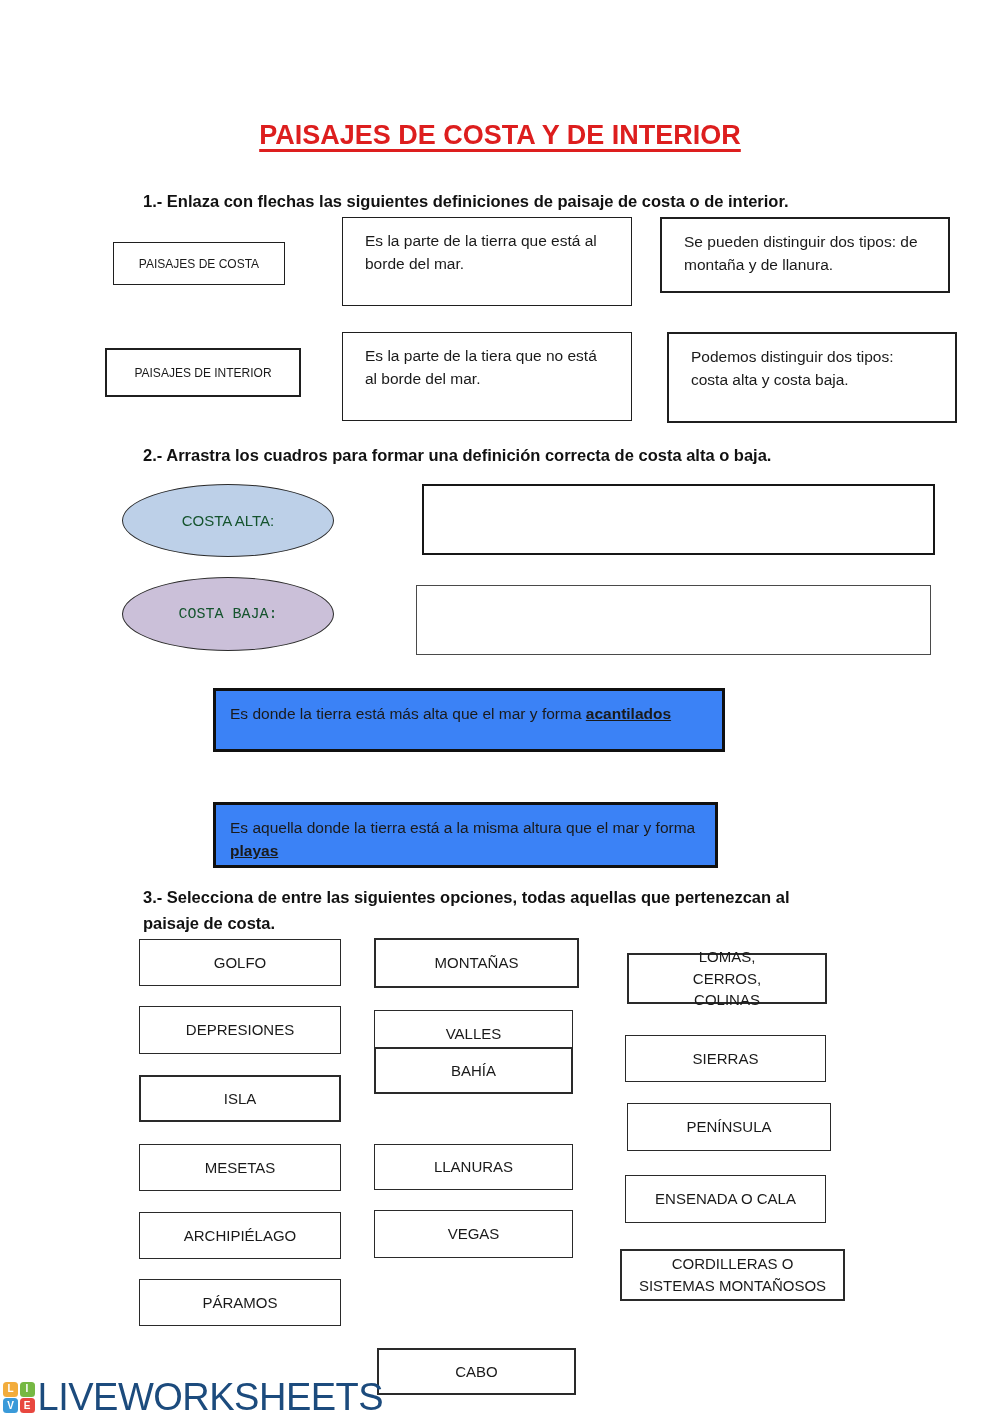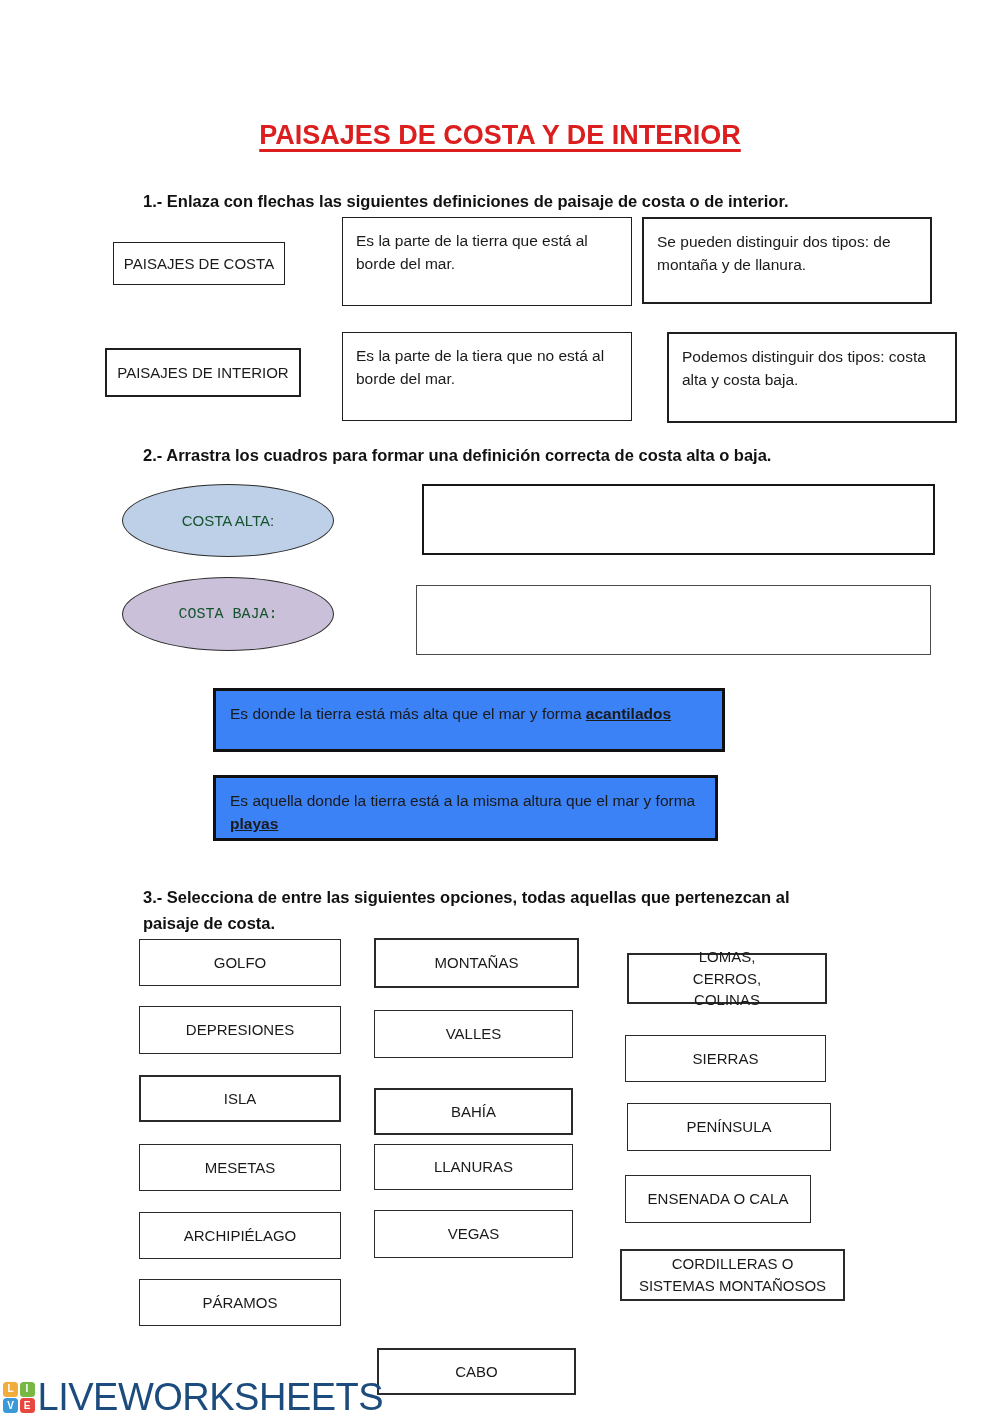--- a/index.html
+++ b/index.html
@@ -10,22 +10,22 @@
   .abs{position:absolute;box-sizing:border-box;}
   .title{
     left:0;right:0;top:120px;text-align:center;
     font-size:27px;font-weight:bold;color:#dd1e1e;
     text-decoration:underline;text-decoration-thickness:2.5px;text-underline-offset:5px;
   }
   .sec-heading{font-size:16.5px;font-weight:bold;color:#111;line-height:1.6;}
   .box{border:1.5px solid #1f1f1f;background:#fff;}
   .box.b2{border-width:2px;}
   .center{display:flex;align-items:center;justify-content:center;text-align:center;}
-  .deftext{padding:11px 13px;font-size:15.5px;line-height:1.5;}
-  .label-box{font-size:15px;}
+  .deftext{padding:11px 22px;font-size:15.5px;line-height:1.5;}
+  .label-box{font-size:12px;}
   .ellipse{
     border-radius:50%;border:1.7px solid #2b2b2b;
     display:flex;align-items:center;justify-content:center;
     font-size:15px;color:#14532d;
   }
   .ell-blue{background:#bdd0e8;}
   .ell-purple{background:#cbc0d9;}
   .drop{border:2px solid #161616;background:#fff;}
   .drop.grayline{border-color:#4a4a4a;border-width:1.8px;}
   .drag{border:3px solid #101010;padding:11px 14px;font-size:15.5px;line-height:1.5;background:#3b82f6;}
@@ -59,62 +59,62 @@
 <div class="page">
 
   <div class="abs title">PAISAJES DE COSTA Y DE INTERIOR</div>
 
   <div class="abs sec-heading" style="left:143px;top:188px;width:840px;">1.- Enlaza con flechas las siguientes definiciones de paisaje de costa o de interior.</div>
 
   <div class="abs box center label-box" style="left:113px;top:242px;width:172px;height:43px;">PAISAJES DE COSTA</div>
 
   <div class="abs box deftext" style="left:342px;top:217px;width:290px;height:89px;">Es la parte de la tierra que está al borde del mar.</div>
 
-  <div class="abs box b2 deftext" style="left:642px;top:217px;width:290px;height:87px;">Se pueden distinguir dos tipos: de montaña y de llanura.</div>
+  <div class="abs box b2 deftext" style="left:660px;top:217px;width:290px;height:76px;">Se pueden distinguir dos tipos: de montaña y de llanura.</div>
 
   <div class="abs box b2 center label-box" style="left:105px;top:348px;width:196px;height:49px;">PAISAJES DE INTERIOR</div>
 
   <div class="abs box deftext" style="left:342px;top:332px;width:290px;height:89px;">Es la parte de la tiera que no está al borde del mar.</div>
 
   <div class="abs box b2 deftext" style="left:667px;top:332px;width:290px;height:91px;">Podemos distinguir dos tipos: costa alta y costa baja.</div>
 
   <div class="abs sec-heading" style="left:143px;top:442px;width:840px;">2.- Arrastra los cuadros para formar una definición correcta de costa alta o baja.</div>
 
   <div class="abs ellipse ell-blue" style="left:122px;top:484px;width:212px;height:73px;">COSTA ALTA:</div>
 
   <div class="abs drop" style="left:422px;top:484px;width:513px;height:71px;"></div>
 
   <div class="abs ellipse ell-purple" style="left:122px;top:577px;width:212px;height:74px;font-family:Liberation Mono, monospace;">COSTA BAJA:</div>
 
   <div class="abs drop grayline" style="left:416px;top:585px;width:515px;height:70px;"></div>
 
   <div class="abs drag" style="left:213px;top:688px;width:512px;height:64px;"><span>Es donde la tierra está más alta que el mar y forma </span><span class="kw">acantilados</span></div>
 
-  <div class="abs drag" style="left:213px;top:775px;width:505px;height:66px;"><span>Es aquella donde la tierra está a la misma altura que el mar y forma </span><span class="kw">playas</span></div>
+  <div class="abs drag" style="left:213px;top:802px;width:505px;height:66px;"><span>Es aquella donde la tierra está a la misma altura que el mar y forma </span><span class="kw">playas</span></div>
 
   <div class="abs sec-heading" style="left:143px;top:884px;width:695px;">3.- Selecciona de entre las siguientes opciones, todas aquellas que pertenezcan al paisaje de costa.</div>
 
   <div class="abs opt" style="left:139px;top:939px;width:202px;height:47px;">GOLFO</div>
   <div class="abs opt" style="left:139px;top:1006px;width:202px;height:48px;">DEPRESIONES</div>
   <div class="abs opt thick" style="left:139px;top:1075px;width:202px;height:47px;">ISLA</div>
   <div class="abs opt" style="left:139px;top:1144px;width:202px;height:47px;">MESETAS</div>
   <div class="abs opt" style="left:139px;top:1212px;width:202px;height:47px;">ARCHIPIÉLAGO</div>
   <div class="abs opt" style="left:139px;top:1279px;width:202px;height:47px;text-align:center;">PÁRAMOS</div>
 
   <div class="abs opt thick" style="left:374px;top:938px;width:205px;height:50px;">MONTAÑAS</div>
   <div class="abs opt" style="left:374px;top:1010px;width:199px;height:48px;">VALLES</div>
-  <div class="abs opt thick" style="left:374px;top:1088px;width:199px;height:47px;">BAHÍA</div>
+  <div class="abs opt thick" style="left:374px;top:1047px;width:199px;height:47px;">BAHÍA</div>
   <div class="abs opt" style="left:374px;top:1144px;width:199px;height:46px;">LLANURAS</div>
   <div class="abs opt" style="left:374px;top:1210px;width:199px;height:48px;">VEGAS</div>
   <div class="abs opt thick" style="left:377px;top:1348px;width:199px;height:47px;">CABO</div>
 
   <div class="abs opt thick narrowpad" style="left:627px;top:953px;width:200px;height:51px;">LOMAS, CERROS, COLINAS</div>
   <div class="abs opt" style="left:625px;top:1035px;width:201px;height:47px;">SIERRAS</div>
   <div class="abs opt" style="left:627px;top:1103px;width:204px;height:48px;">PENÍNSULA</div>
-  <div class="abs opt" style="left:625px;top:1175px;width:186px;height:48px;">ENSENADA O CALA</div>
+  <div class="abs opt" style="left:625px;top:1175px;width:201px;height:48px;">ENSENADA O CALA</div>
   <div class="abs opt thick" style="left:620px;top:1249px;width:225px;height:52px;">CORDILLERAS O SISTEMAS MONTAÑOSOS</div>
 
   <div class="abs logo">
     <div class="logo-grid">
       <div class="sq sq-l">L</div>
       <div class="sq sq-i">I</div>
       <div class="sq sq-v">V</div>
       <div class="sq sq-e">E</div>
     </div>
     <div class="logo-word">LIVEWORKSHEETS</div>

